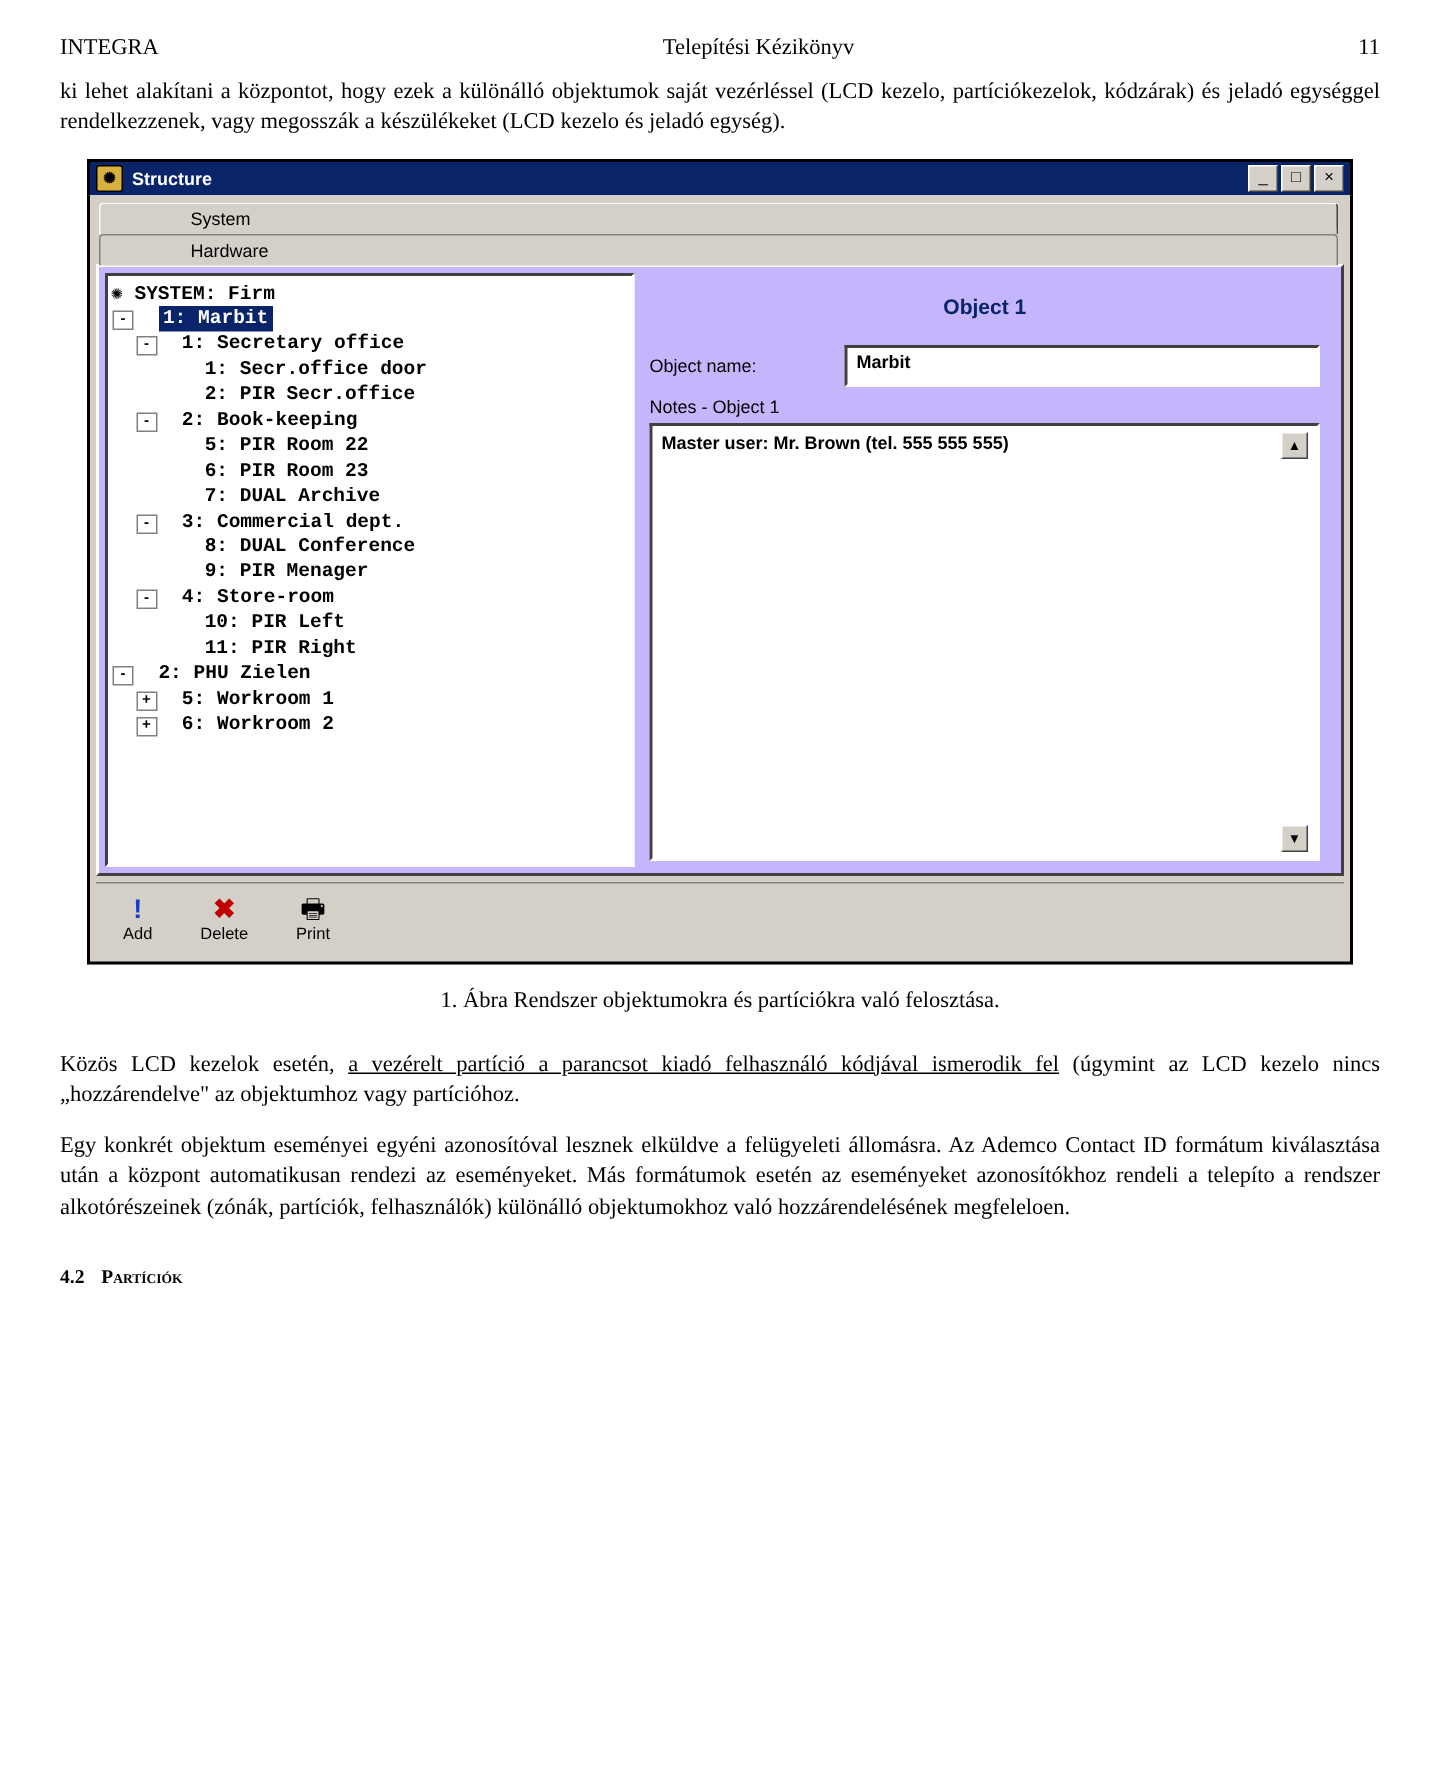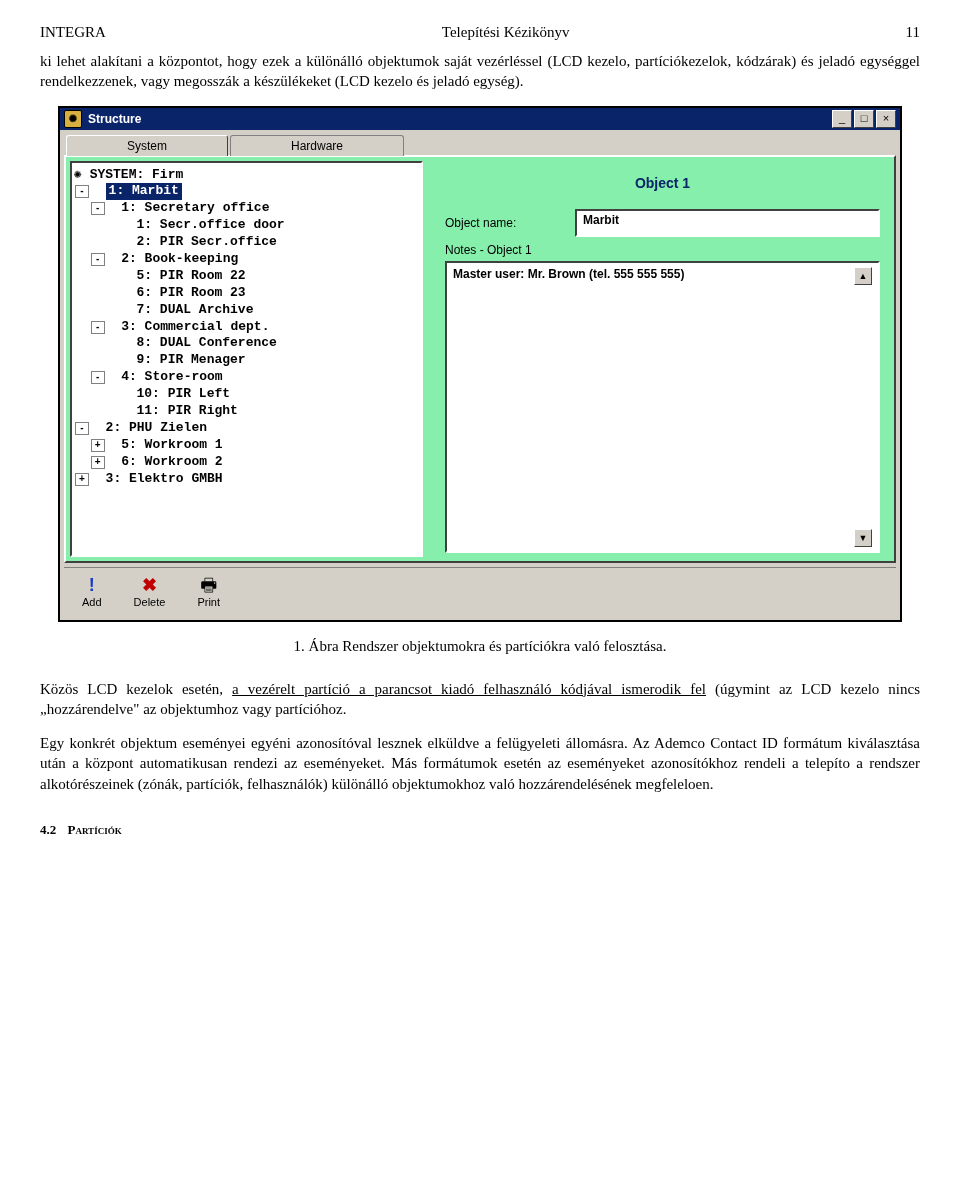--- a/index.html
+++ b/index.html
@@ -57,32 +57,32 @@
     margin-right:6px;
     color:#000;font-size:10px;font-weight:bold;
   }
   .titlebar .title { flex:1; font-weight:bold; }
   .win-btn {
     width:18px; height:16px; background:#d4d0c8;
     border:1px solid #fff; border-right-color:#404040; border-bottom-color:#404040;
     margin-left:2px; display:flex;align-items:center;justify-content:center;
     color:#000; font-size:11px; line-height:1;
   }
-  .tabs { display:flex; padding:4px 6px 0 6px; }
+  .tabs { display:flex; padding:4px 6px 0 6px;flex-direction:column; }
   .tab {
     padding:3px 60px; background:#d4d0c8;
     border:1px solid #808080; border-bottom:none;
     border-top-left-radius:3px;border-top-right-radius:3px;
     position:relative; top:1px; margin-right:2px;
   }
   .tab.active { background:#d4d0c8; border-color:#fff #404040 #d4d0c8 #fff; z-index:2; }
 
   .panes {
     display:flex; border:2px solid; border-color:#fff #404040 #404040 #fff;
-    margin:0 4px 4px 4px; padding:4px; background:#86efac;gap:12px;
+    margin:0 4px 4px 4px; padding:4px; background:#c4b5fd;
   }
   .tree-pane {
     width: 345px;
     background:#fff;
     border:2px solid; border-color:#404040 #fff #fff #404040;
     padding:4px 2px;
     font-family: "Courier New", monospace;
     font-size:13px;
     font-weight:bold;
     color:#000;
@@ -172,21 +172,20 @@
       <div class="tree-line">        <span>7: DUAL Archive</span></div>
       <div class="tree-line">  <span class="tree-glyph">-</span>  <span>3: Commercial dept.</span></div>
       <div class="tree-line">        <span>8: DUAL Conference</span></div>
       <div class="tree-line">        <span>9: PIR Menager</span></div>
       <div class="tree-line">  <span class="tree-glyph">-</span>  <span>4: Store-room</span></div>
       <div class="tree-line">        <span>10: PIR Left</span></div>
       <div class="tree-line">        <span>11: PIR Right</span></div>
       <div class="tree-line"><span class="tree-glyph">-</span>  <span>2: PHU Zielen</span></div>
       <div class="tree-line">  <span class="tree-glyph">+</span>  <span>5: Workroom 1</span></div>
       <div class="tree-line">  <span class="tree-glyph">+</span>  <span>6: Workroom 2</span></div>
-      <div class="tree-line"><span class="tree-glyph">+</span>  <span>3: Elektro GMBH</span></div>
     </div>
 
     <div class="right-pane">
       <div class="obj-head">Object 1</div>
       <div class="form-row">
         <label>Object name:</label>
         <div class="txt">Marbit</div>
       </div>
       <div class="notes-label">Notes - Object 1</div>
       <div class="notes-box">

